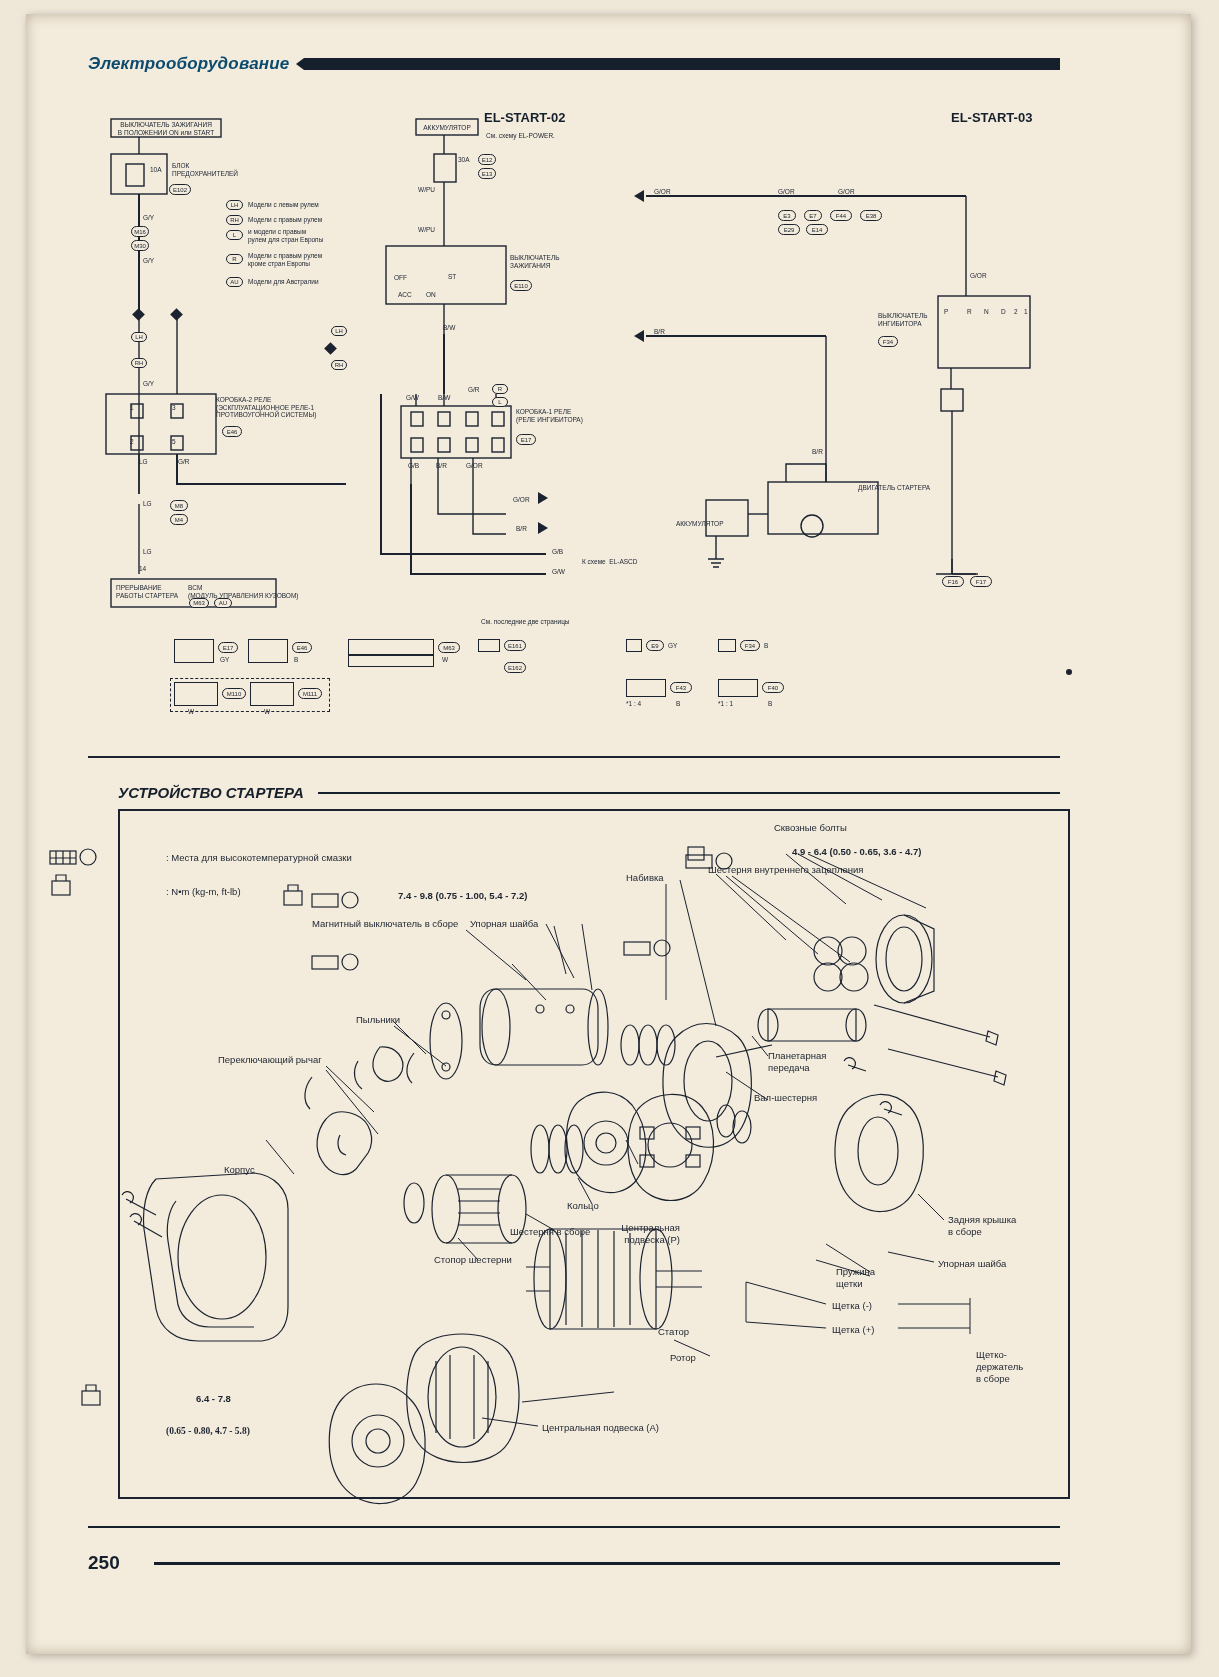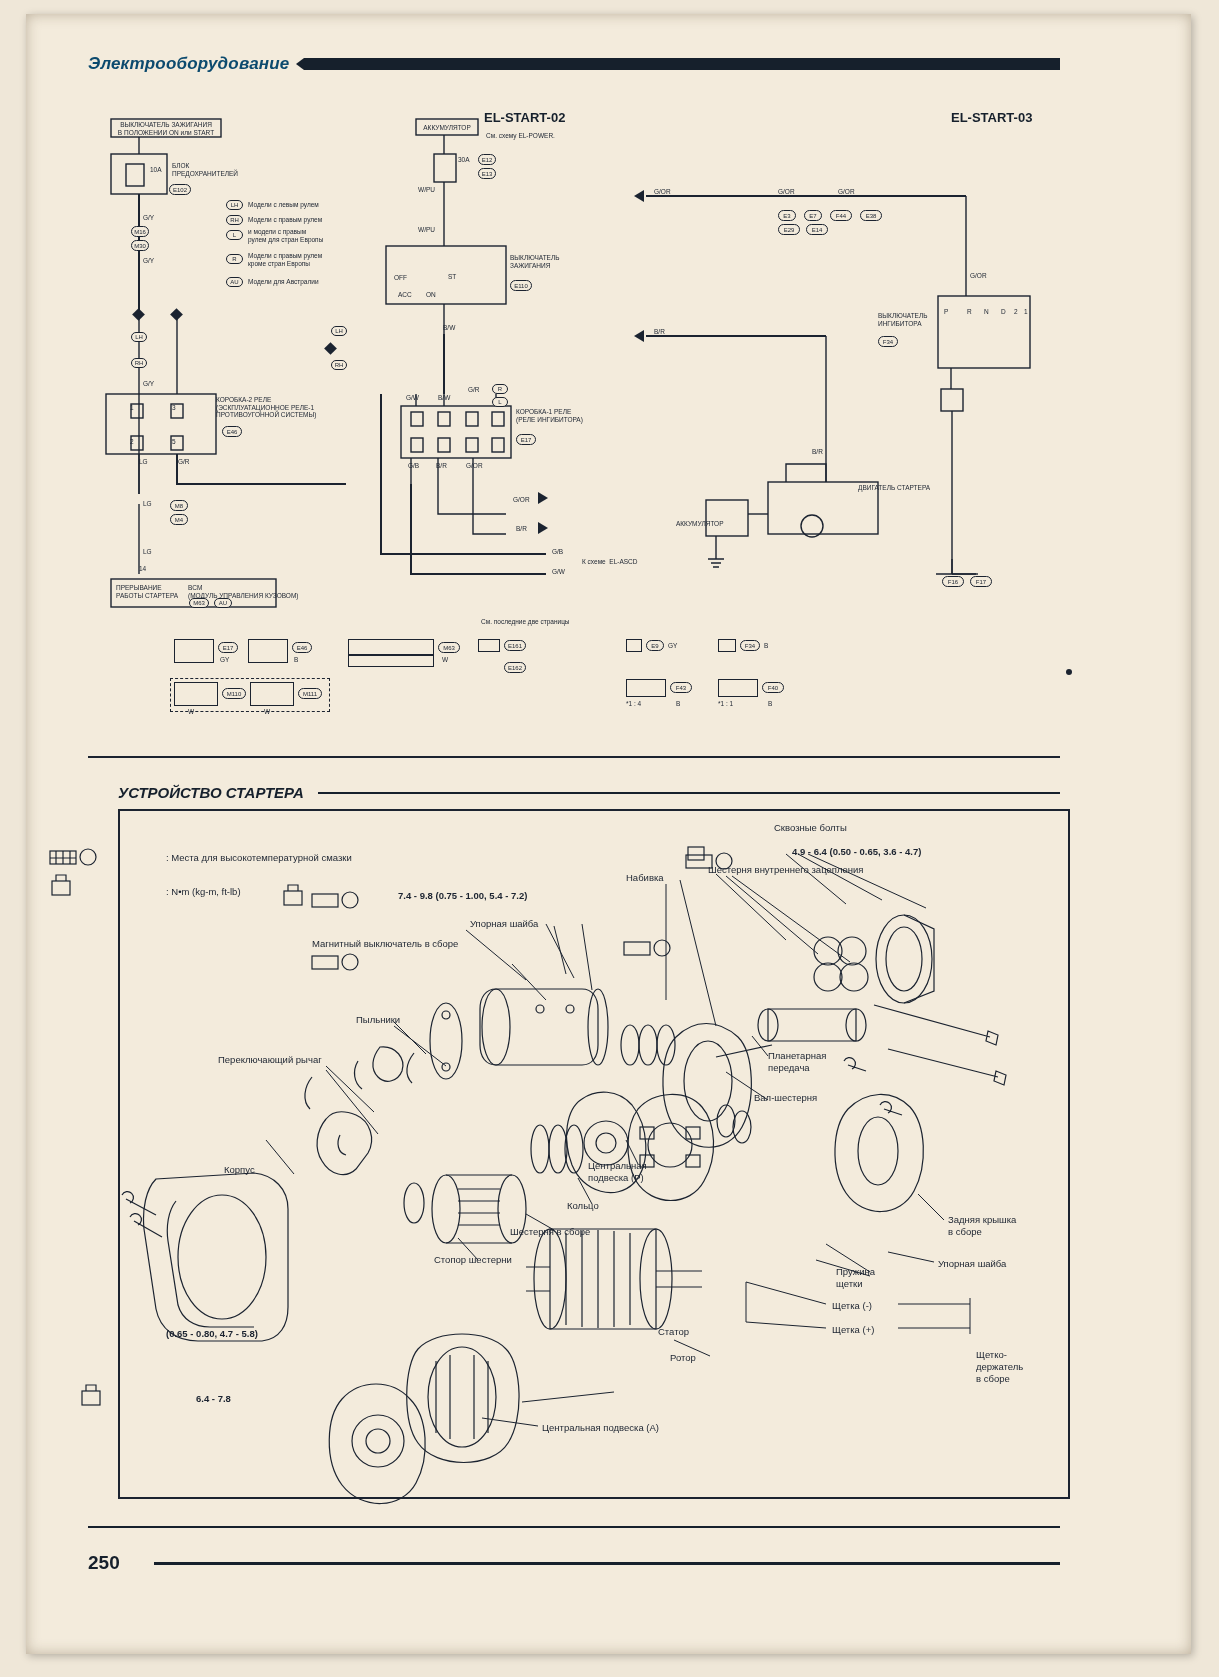--- a/index.html
+++ b/index.html
@@ -467,33 +467,33 @@
         <circle cx="352" cy="632" r="26"></circle>
         <circle cx="352" cy="632" r="12"></circle>
       </g>
     </svg>
 
     <div class="note" style="left:140px;top:838px;">: Места для высокотемпературной смазки</div>
     <div class="note" style="left:140px;top:872px;">: N•m (kg-m, ft-lb)</div>
     <div class="note b" style="left:372px;top:876px;">7.4 - 9.8 (0.75 - 1.00, 5.4 - 7.2)</div>
     <div class="note b" style="left:766px;top:832px;">4.9 - 6.4 (0.50 - 0.65, 3.6 - 4.7)</div>
     <div class="note b" style="left:170px;top:1379px;">6.4 - 7.8</div>
-    <div class="note b" style="left:140px;top:1314px;">(0.65 - 0.80, 4.7 - 5.8)</div>
+    <div class="note b" style="left:140px;top:1412px;font-family:Liberation Serif, serif;">(0.65 - 0.80, 4.7 - 5.8)</div>
 
     <div class="note" style="left:748px;top:808px;">Сквозные болты</div>
     <div class="note" style="left:682px;top:850px;">Шестерня внутреннего зацепления</div>
     <div class="note" style="left:600px;top:858px;">Набивка</div>
     <div class="note" style="left:444px;top:904px;">Упорная шайба</div>
-    <div class="note" style="left:286px;top:924px;">Магнитный выключатель в сборе</div>
+    <div class="note" style="left:286px;top:904px;">Магнитный выключатель в сборе</div>
     <div class="note" style="left:330px;top:1000px;">Пыльники</div>
     <div class="note" style="left:192px;top:1040px;">Переключающий рычаг</div>
     <div class="note" style="left:198px;top:1118px;margin-top:32px;">Корпус</div>
     <div class="note" style="left:742px;top:1036px;width:100px;white-space:pre-wrap;">Планетарная передача</div>
     <div class="note" style="left:728px;top:1078px;">Вал-шестерня</div>
-    <div class="note" style="left:562px;top:1146px;width:92px;white-space:pre-wrap;">Центральная подвеска (P)</div>
+    <div class="note" style="left:562px;top:1208px;width:92px;white-space:pre-wrap;text-align:right;">Центральная подвеска (P)</div>
     <div class="note" style="left:530px;top:1186px;padding-left:11px;">Кольцо</div>
     <div class="note" style="left:484px;top:1212px;">Шестерня в сборе</div>
     <div class="note" style="left:408px;top:1240px;">Стопор шестерни</div>
     <div class="note" style="left:922px;top:1200px;width:96px;white-space:pre-wrap;">Задняя крышка
 в сборе</div>
     <div class="note" style="left:912px;top:1244px;">Упорная шайба</div>
     <div class="note" style="left:810px;top:1252px;width:70px;white-space:pre-wrap;">Пружина
 щетки</div>
     <div class="note" style="left:806px;top:1286px;">Щетка (-)</div>
     <div class="note" style="left:806px;top:1310px;">Щетка (+)</div>

